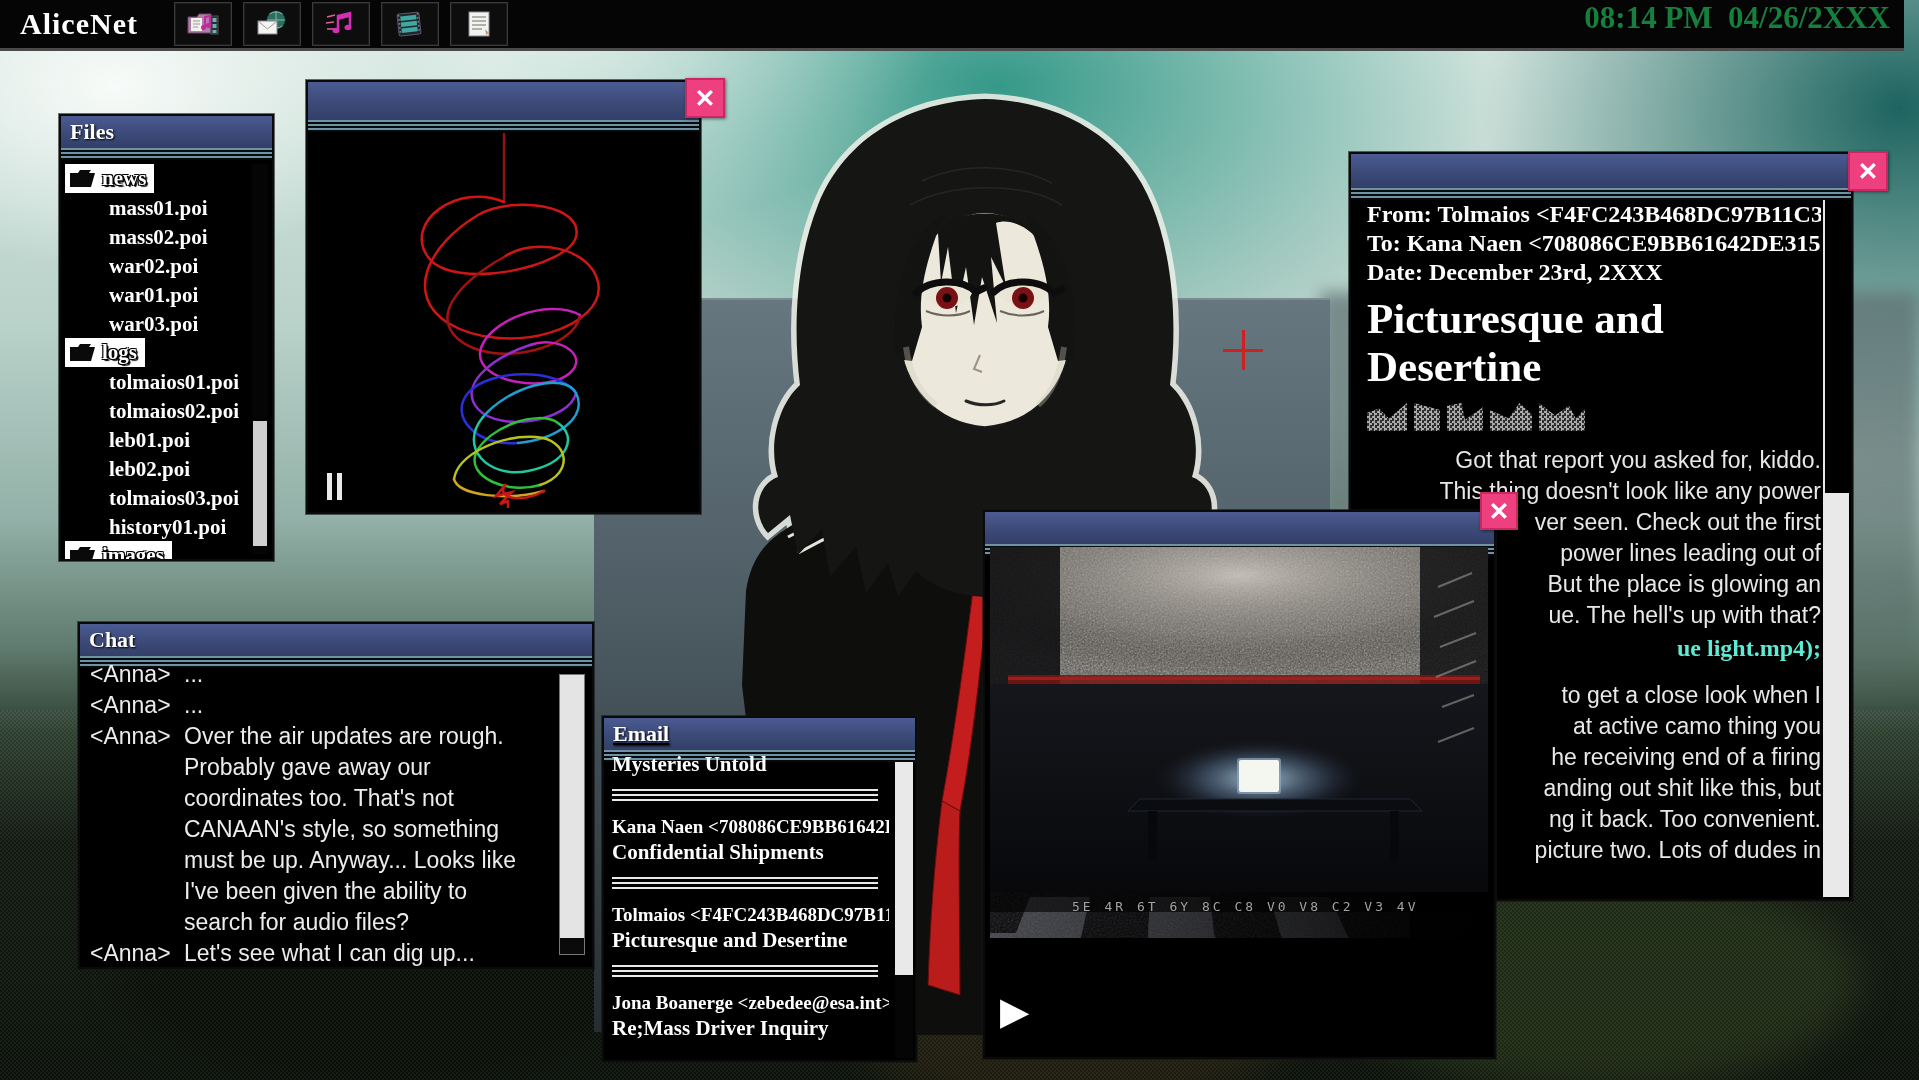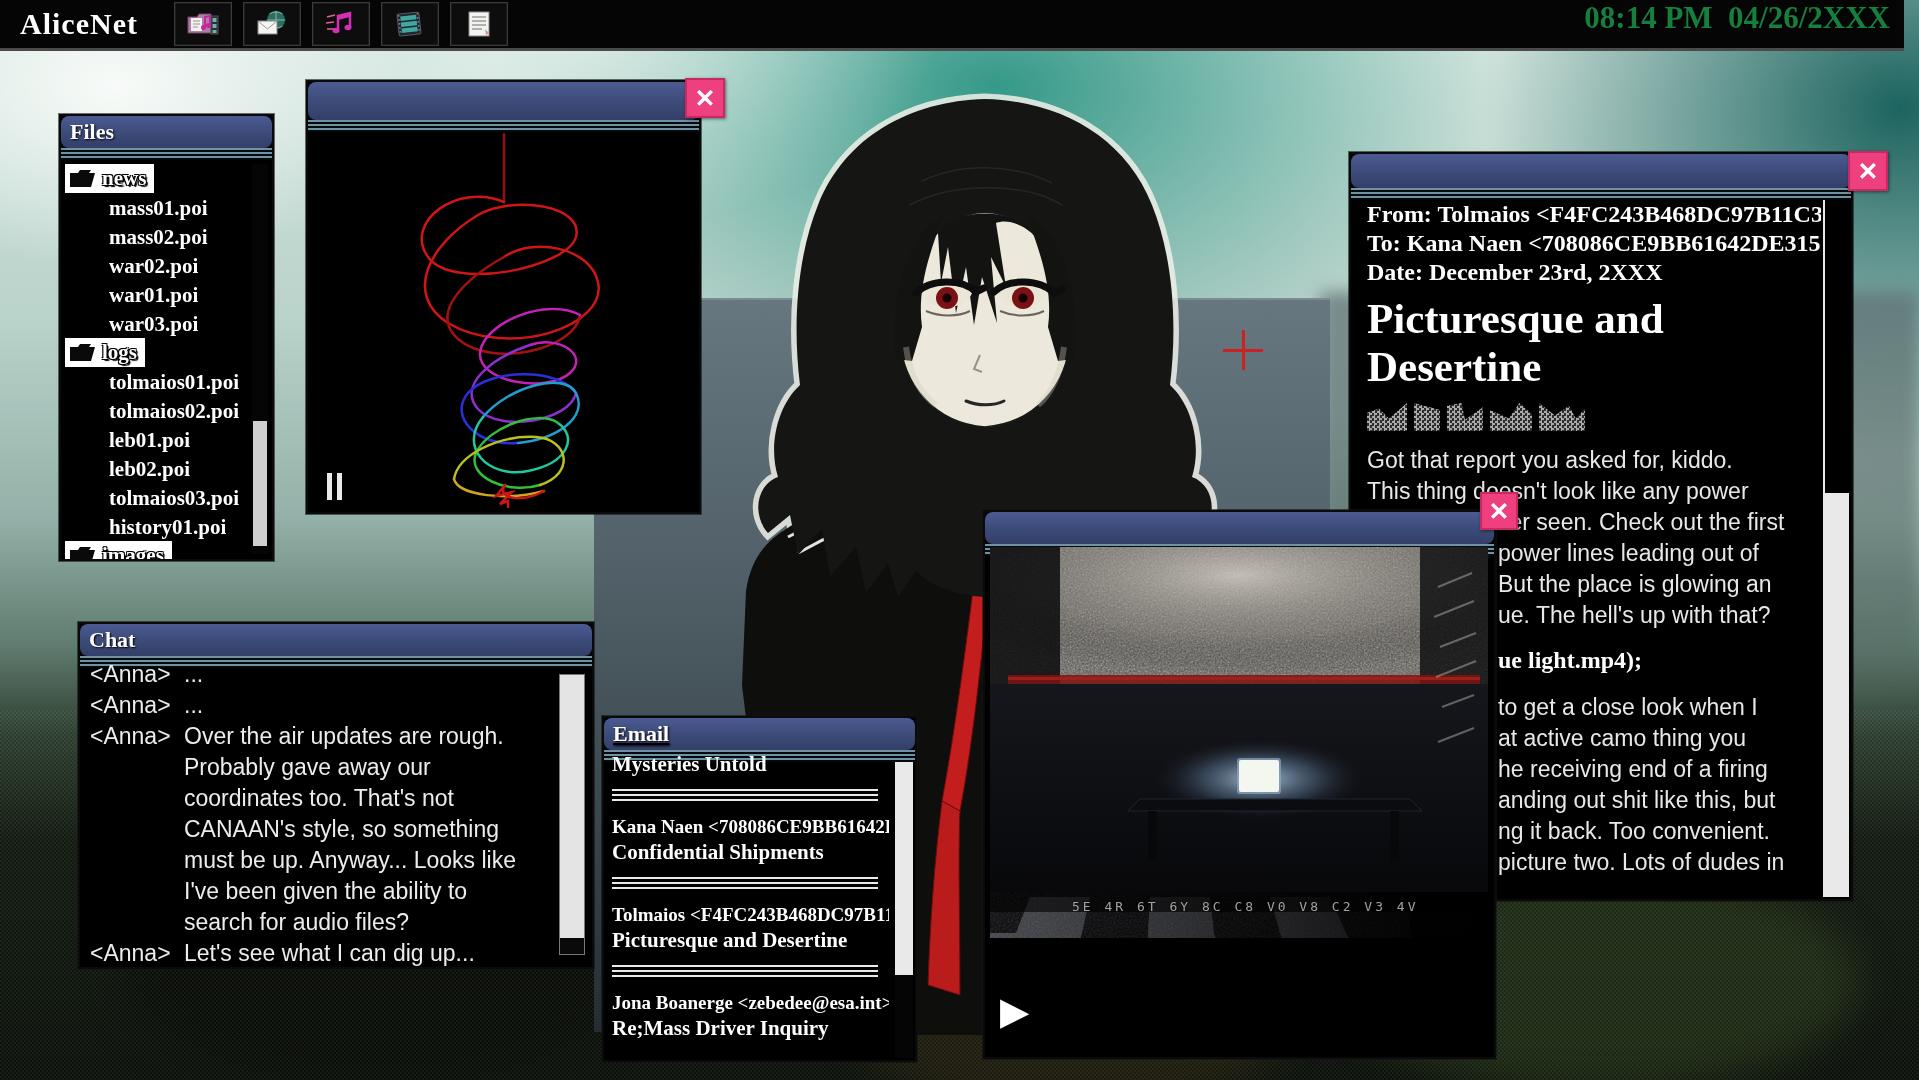--- a/index.html
+++ b/index.html
@@ -41,21 +41,21 @@
     background:radial-gradient(closest-side,#5a1216,#30090c 65%,rgba(40,10,10,0));}
   .girl{position:absolute;left:660px;top:85px;z-index:2;}
   .crosshair{position:absolute;left:1223px;top:330px;width:40px;height:40px;z-index:3;}
   .crosshair::before{content:"";position:absolute;left:0;top:19px;width:40px;height:3px;background:#c22;}
   .crosshair::after{content:"";position:absolute;left:19px;top:0;width:3px;height:40px;background:#c22;}
 
   
   .window{position:absolute;background:#000;border:2px solid #0a0a0a;box-shadow:0 0 0 1px rgba(20,20,20,.6);}
   .titlebar{height:32px;background:linear-gradient(180deg,#4b5b92 0%,#3c4a78 55%,#333f69 100%);
     display:flex;align-items:center;padding:0 9px;color:#fff;
-    font:bold 22px "Liberation Serif",serif;text-shadow:1px 1px 2px #000;border-radius:8px;}
+    font:bold 22px "Liberation Serif",serif;text-shadow:1px 1px 2px #000;}
   .wsep{height:12px;background:repeating-linear-gradient(180deg,#6f93a2 0 2px,#060a0d 2px 4px);}
   .content{position:absolute;left:0;right:0;top:44px;bottom:0;overflow:hidden;}
   .xbtn{position:absolute;width:36px;height:36px;background:#ee3f7f;border:2px solid #c92863;
     color:#fff;display:flex;align-items:center;justify-content:center;
     font:bold 25px "Liberation Sans",sans-serif;z-index:6;box-shadow:1px 1px 3px rgba(0,0,0,.5);}
 
   
   .files{left:59px;top:114px;width:211px;height:443px;z-index:10;}
   .files .content{padding-top:6px;}
   .file-row{height:29px;line-height:29px;white-space:nowrap;}
@@ -104,24 +104,24 @@
   .hline{font:bold 24px/29px "Liberation Serif",serif;color:#fff;white-space:nowrap;}
   .subject{font:bold 43px/48px "Liberation Serif",serif;color:#fff;margin-top:8px;width:440px;}
   .glitchrow{margin:10px 0 14px;display:flex;gap:7px;align-items:flex-end;height:30px;}
   .glitchrow span{display:block;height:28px;
     background:repeating-conic-gradient(#a9a9a9 0% 25%, #2e2e2e 0% 50%) 0 0/5px 5px;}
   .g1{width:40px;clip-path:polygon(0 35%,30% 20%,55% 55%,100% 0,100% 100%,0 100%);}
   .g2{width:26px;clip-path:polygon(0 0,100% 25%,100% 100%,0 100%);}
   .g3{width:36px;clip-path:polygon(0 10%,40% 0,50% 60%,100% 15%,100% 100%,0 100%);}
   .g4{width:42px;clip-path:polygon(0 25%,45% 55%,70% 0,100% 40%,100% 100%,0 100%);}
   .g5{width:46px;clip-path:polygon(0 0,35% 45%,65% 10%,80% 55%,100% 20%,100% 100%,0 100%);}
-  .body-lines{font:23px/31px "Liberation Sans",sans-serif;color:#e8e8e8;}
+  .body-lines{font:23px/31px "Liberation Sans",sans-serif;color:#e8e8e8;text-align:right;}
   .bline{white-space:nowrap;}
   .bline.frag{margin-left:131px;}
-  .bline.link{margin:16px 0 18px 131px;font:bold 24px "Liberation Serif",serif;color:#ffffff;}
+  .bline.link{margin:4px 0 18px 131px;font:bold 24px "Liberation Serif",serif;color:#5eead4;}
   .reader .scroll{position:absolute;top:46px;bottom:2px;right:2px;width:24px;background:#000;border-left:2px solid #e8e8e8;}
   .reader .scroll .thumb{position:absolute;left:0;right:0;top:42%;bottom:0;background:#e9e9e9;}
 
   
   .video{left:983px;top:510px;width:509px;height:545px;z-index:14;}
   .video .titlebar{height:32px;}
   .vframe{position:absolute;left:5px;top:35px;width:498px;height:391px;overflow:hidden;background:#08080a;}
   .vcaption{position:absolute;left:87px;top:368px;font:13px "DejaVu Sans Mono",monospace;
     letter-spacing:3px;color:#a3a3a3;text-shadow:0 0 2px #000;z-index:4;margin-top:19px;}
   .playbtn{position:absolute;left:15px;top:480px;color:#fff;font:38px "DejaVu Sans",sans-serif;line-height:38px;}

